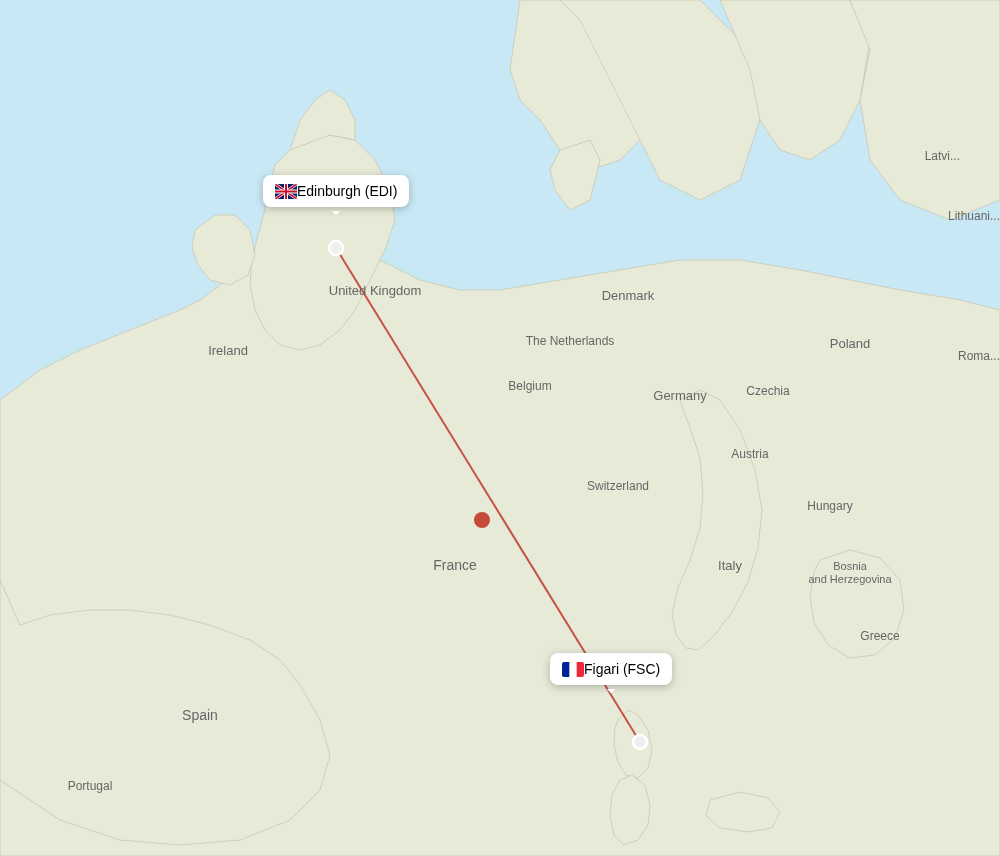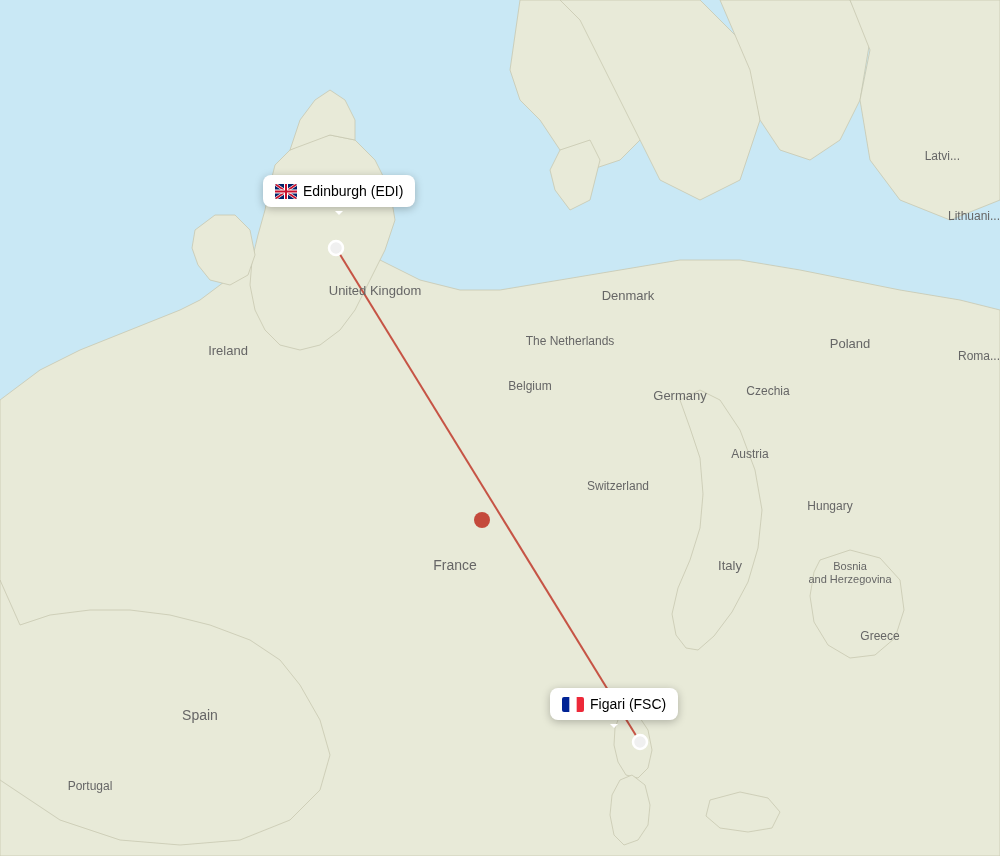--- a/index.html
+++ b/index.html
@@ -21,21 +21,20 @@
     }
 
     .tooltip {
       position: absolute;
       background: white;
       border-radius: 8px;
       padding: 8px 12px;
       box-shadow: 0 2px 8px rgba(0,0,0,0.25);
       display: flex;
       align-items: center;
-      gap: 6px;
       font-size: 14px;
       font-weight: 500;
       white-space: nowrap;
       pointer-events: none;
     }
 
     .tooltip::after {
       content: '';
       position: absolute;
       bottom: -8px;
@@ -45,21 +44,21 @@
       border-top-color: white;
       border-bottom: none;
     }
 
     #tooltip-edinburgh {
       top: 175px;
       left: 263px;
     }
 
     #tooltip-figari {
-      top: 688px;
+      top: 653px;
       left: 550px;
     }
 
     .flag {
       width: 20px;
       height: 14px;
       display: inline-block;
       border-radius: 2px;
       flex-shrink: 0;
     }

